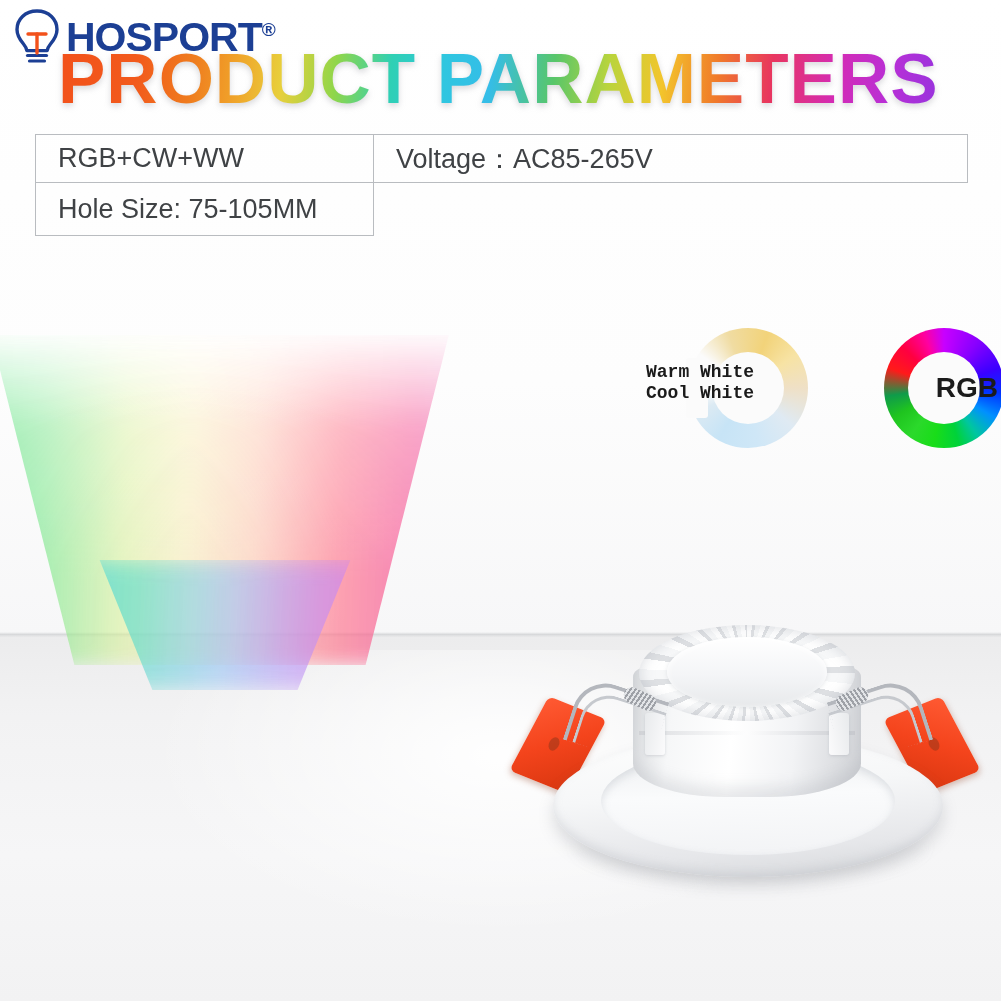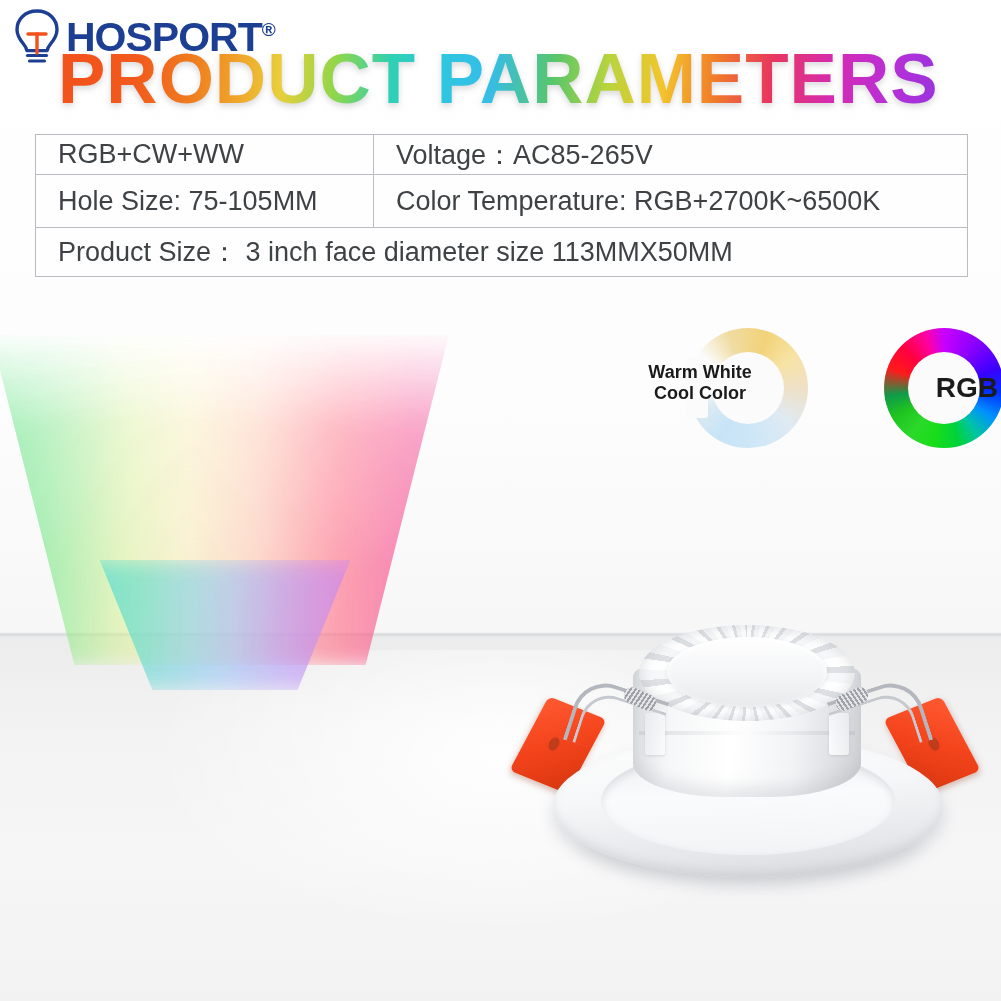--- a/index.html
+++ b/index.html
@@ -40,21 +40,21 @@
       #35bde8 48%, #58c66a 55%, #b9d43c 61%, #f3c52c 67%,
       #f07a2a 73%, #e8365f 79%, #d42bb4 86%, #b82fd6 92%, #8b35e0 100%);
     -webkit-background-clip:text;background-clip:text;color:transparent;
     -webkit-text-fill-color:transparent;
     filter:drop-shadow(0 3px 3px rgba(120,120,130,.28));
   }
 
   
   .spec-table{position:absolute;left:35px;top:134px;width:933px;height:157px;}
   .spec-row{display:flex;width:100%;box-sizing:border-box;}
-  .r1{height:41px;}
+  .r1{height:49px;}
   .r2{height:53px;}
   .r3{height:49px;}
   .cell{box-sizing:border-box;border:1px solid #b9bcc0;
     display:flex;align-items:center;
     font-size:27px;color:#3f4245;
     font-family:"Liberation Sans", sans-serif;
     padding-left:22px;white-space:nowrap;overflow:hidden;
     background:transparent;}
   .c-left{width:339px;}
   .c-right{width:594px;border-left:none;}
@@ -85,21 +85,21 @@
       #0090ff 120deg,#00c6a0 145deg,#00d23a 165deg,#19dd19 190deg,
       #2bd92b 215deg,#1fc41f 240deg,#0f9b4a 262deg,#ff1a1a 290deg,
       #ff0040 315deg,#ff00a0 340deg,#c800ff 360deg);}
   .ring .rlabel{position:absolute;left:50%;top:50%;transform:translate(-50%,-50%);
     font-size:28px;font-weight:bold;color:#1b1b1b;
     font-family:"Liberation Sans", sans-serif;white-space:nowrap;z-index:4;}
   .ring-rgb .rlabel{transform:translate(-68%,-50%);margin-left:34px;}
   .ring-cw .rlabel{transform:translate(-62%,-50%);}
   .ww-text{position:absolute;left:0px;top:44px;width:120px;text-align:center;
     font-size:18px;font-weight:bold;line-height:21px;color:#1b1b1b;
-    font-family:Liberation Sans, sans-serif;z-index:5;}
+    font-family:Liberation Mono, monospace;z-index:5;}
 
   
   .beam{position:absolute;left:-40px;top:335px;width:520px;height:330px;
     clip-path:polygon(6% 0%, 94% 0%, 78% 100%, 22% 100%);
     background:
       linear-gradient(180deg,rgba(255,255,255,.95) 0%,rgba(255,255,255,.25) 28%,rgba(255,255,255,0) 72%),
       linear-gradient(92deg,
         rgba(60,220,110,.78) 0%,
         rgba(120,230,140,.72) 16%,
         rgba(215,240,150,.62) 32%,
@@ -255,35 +255,31 @@
     <div class="logo-word"><span>HOSPORT</span><span class="logo-reg">®</span></div>
   </div>
 
   <div class="spec-table">
     <div class="spec-row r1">
       <div class="cell c-left">RGB+CW+WW</div>
       <div class="cell c-right">Voltage：AC85-265V</div>
     </div>
     <div class="spec-row r2">
       <div class="cell c-left">Hole Size: 75-105MM</div>
-      <div class="cell c-right">Color Temperature: RGB+2700K~6500K</div>
-    </div>
-    <div class="spec-row r3">
-      <div class="cell c-full">Product Size：  3 inch face diameter size 113MMX50MM</div>
     </div>
   </div>
 
   <div class="badge">
     <div class="ring ring-ww">
       <div class="hole"></div>
       <div class="gap"></div>
     </div>
     <div class="ww-text">
       <div>Warm White</div>
-      <div>Cool Color</div>
+      <div>Cool White</div>
     </div>
     <div class="ring ring-rgb">
       <div class="hole"></div>
       <div class="rlabel">RGB</div>
     </div>
   </div>
 
   <div class="beam"></div>
   <div class="beam2"></div>
 

